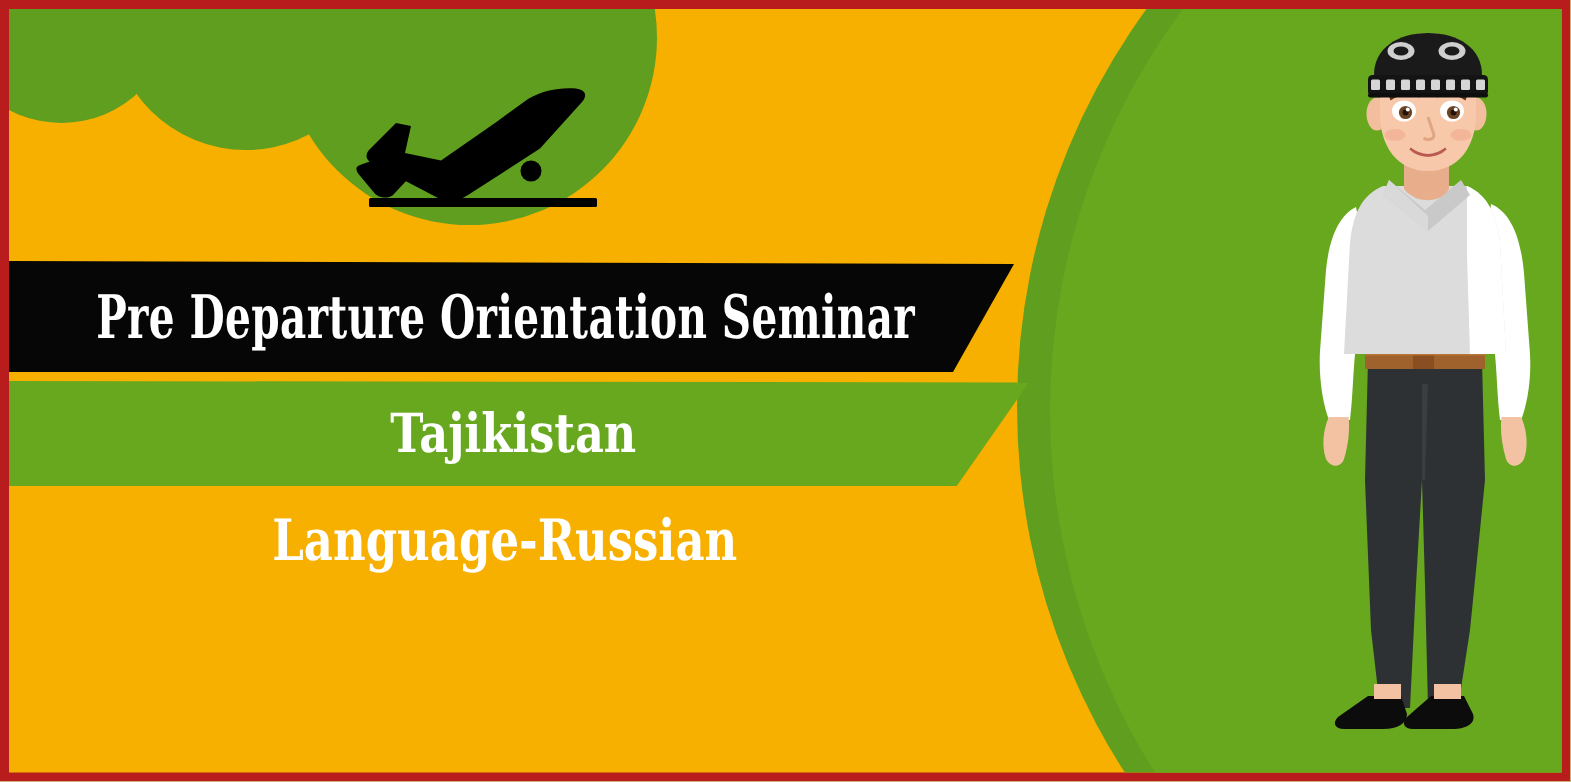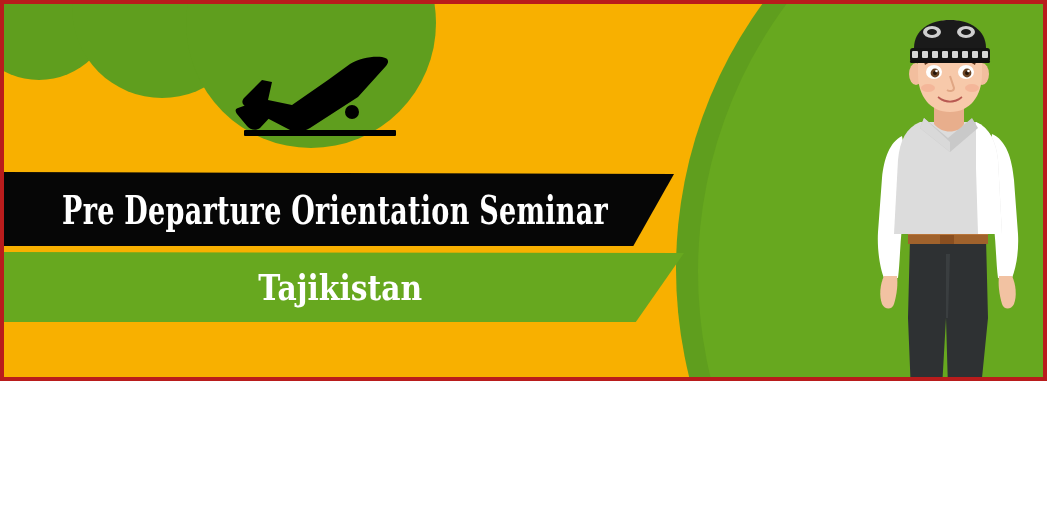--- a/index.html
+++ b/index.html
@@ -7,24 +7,24 @@
     padding: 0;
     background: #ffffff;
   }
   body {
     font-family: "DejaVu Serif", serif;
   }
 
   #poster {
     position: relative;
     width: 1047px;
-    height: 381px;
+    height: 521px;
     overflow: hidden;
     background: #F8B000;
-    border: 4px solid #b91c1c;
+    border: 6px solid #b91c1c;
     box-sizing: border-box;
   }
 
   
   .bg-layer {
     position: absolute;
     inset: 0;
     overflow: hidden;
   }
 
@@ -173,20 +173,23 @@
   <div class="runway"></div>
 
   <div class="banner banner-title" style="background: rgb(6, 6, 6);">
     <span class="banner-text condense" style="color: rgb(255, 255, 255); transform: scaleX(0.675599);">Pre Departure Orientation Seminar</span>
   </div>
 
   <div class="banner banner-country" style="background: rgb(103, 168, 31);">
     <span class="banner-text condense" style="color: rgb(255, 255, 255); transform: scaleX(0.826652);">Tajikistan</span>
   </div>
 
+  <div class="banner banner-language">
+    <span class="banner-text condense" style="color: rgb(255, 255, 255); transform: scaleX(0.788804);">Language-Russian</span>
+  </div>
 
   <div class="character">
     <svg width="180" height="490" viewBox="0 0 180 490" xmlns="http://www.w3.org/2000/svg">
 
       <g>
         <path d="M44 220 L120 220 L122 300 L112 400 L104 452 L84 452 L82 370 L80 300
                  L76 370 L72 452 L52 452 L46 400 L42 300 Z" fill="#2E3133"></path>
         <path d="M80 236 L84 236 L82 300 L80 300 Z" fill="#3A3E40"></path>
       </g>
 

